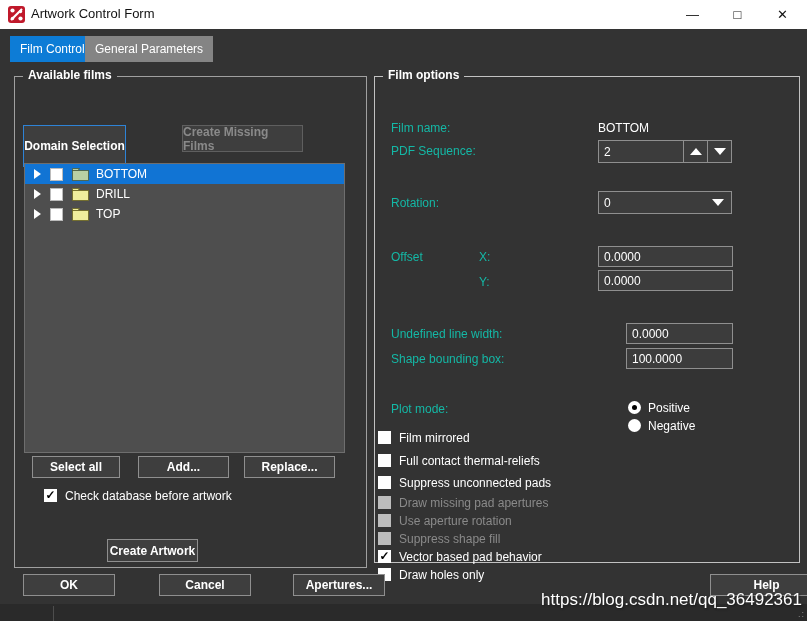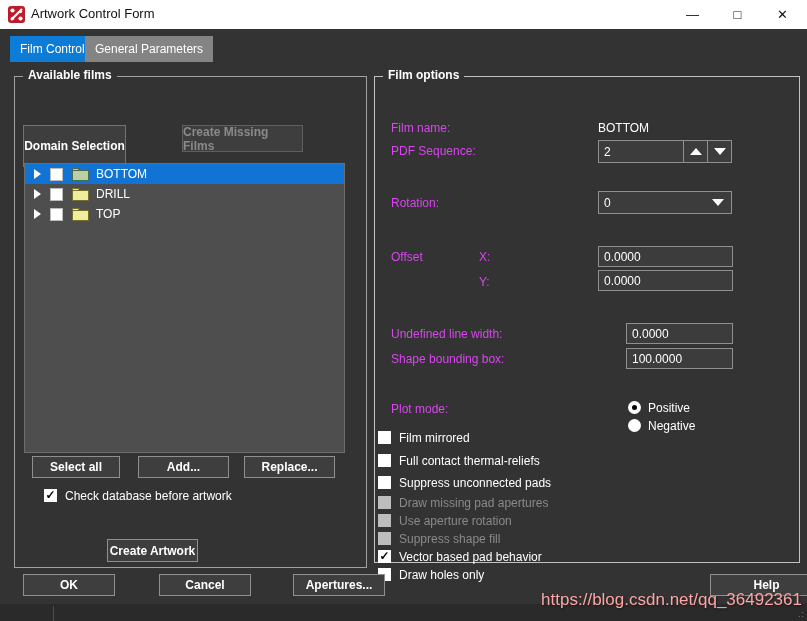--- a/index.html
+++ b/index.html
@@ -55,21 +55,21 @@
   .cb-label.disabled { color:#8a8a8a; }
   .cb-glyph-hidden { visibility:hidden; }
 
   
   .radio { position:absolute; width:13px; height:13px; border-radius:50%; background:#fff;
            display:flex; align-items:center; justify-content:center; }
   .radio .dot { width:5px; height:5px; border-radius:50%; background:#000; display:none; }
   .radio.selected .dot { display:block; }
 
   
-  .fo-label { position:absolute; font-size:12px; color:#d946ef; white-space:nowrap; }
+  .fo-label { position:absolute; font-size:12px; color:#14b8a6; white-space:nowrap; }
   .fo-value { position:absolute; font-size:12px; color:#fff; white-space:nowrap; }
   .field { position:absolute; background:#3c3c3c; border:1px solid #8f8f8f; color:#fff;
            font-size:12px; display:flex; align-items:center; padding-left:5px; }
 
   
   .spin-wrap { position:absolute; left:223px; top:63px; width:134px; height:23px;
                background:#3c3c3c; border:1px solid #8f8f8f; display:flex; }
   .spin-text { flex:1; display:flex; align-items:center; padding-left:5px; font-size:12px; color:#fff; }
   .spin-btn { width:24px; display:flex; align-items:center; justify-content:center;
               border-left:1px solid #8f8f8f; font-size:10px; color:#fff; cursor:default; }
@@ -82,21 +82,21 @@
                   border-left:6px solid transparent; border-right:6px solid transparent; border-top:7px solid #fff; }
   .tri-up { width:0; height:0; border-left:6px solid transparent; border-right:6px solid transparent; border-bottom:7px solid #fff; }
   .tri-down { width:0; height:0; border-left:6px solid transparent; border-right:6px solid transparent; border-top:7px solid #fff; }
 
   
   .footer-btn { top:545px; width:92px; height:22px; }
 
   .bottom-strip { position:absolute; left:0; top:604px; width:807px; height:17px; background:#2a2a2a; }
   .strip-divider { position:absolute; left:53px; top:606px; width:1px; height:15px; background:#4d4d4d; }
 
-  .watermark { position:absolute; right:5px; top:590px; font-size:17px; color:#fca5a5;
+  .watermark { position:absolute; right:5px; top:590px; font-size:17px; color:#ffffff;
                text-shadow:1px 1px 2px #1a1a1a; z-index:50; white-space:nowrap; }
   .resize-grip { position:absolute; right:2px; top:609px; font-size:9px; color:#8a8a8a; z-index:51; letter-spacing:1px; }
 </style>
 </head>
 <body>
 
 <div class="titlebar">
   <svg class="app-icon" viewBox="0 0 17 17">
     <rect x="0" y="0" width="17" height="17" rx="3" fill="#c0192b"></rect>
     <line x1="3" y1="14" x2="14" y2="3" stroke="#ffffff" stroke-width="2.2"></line>

